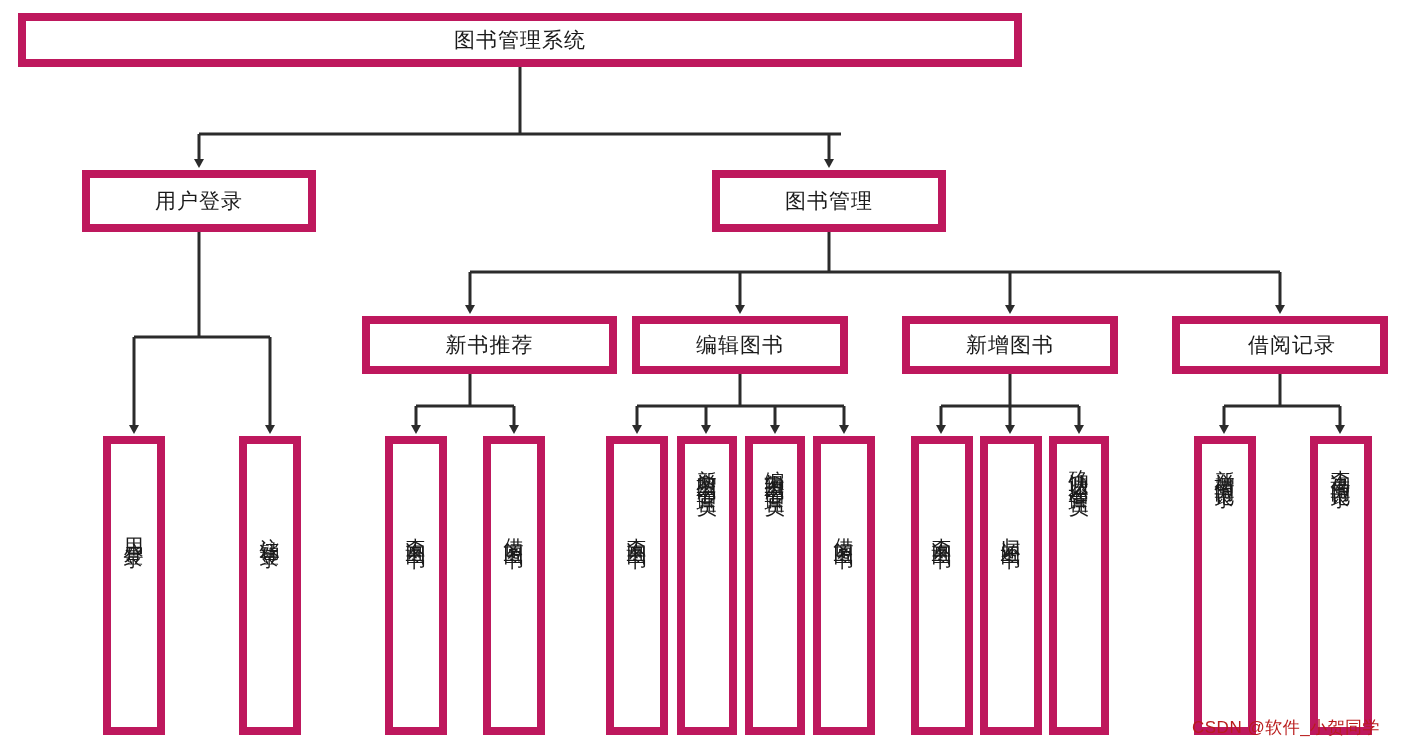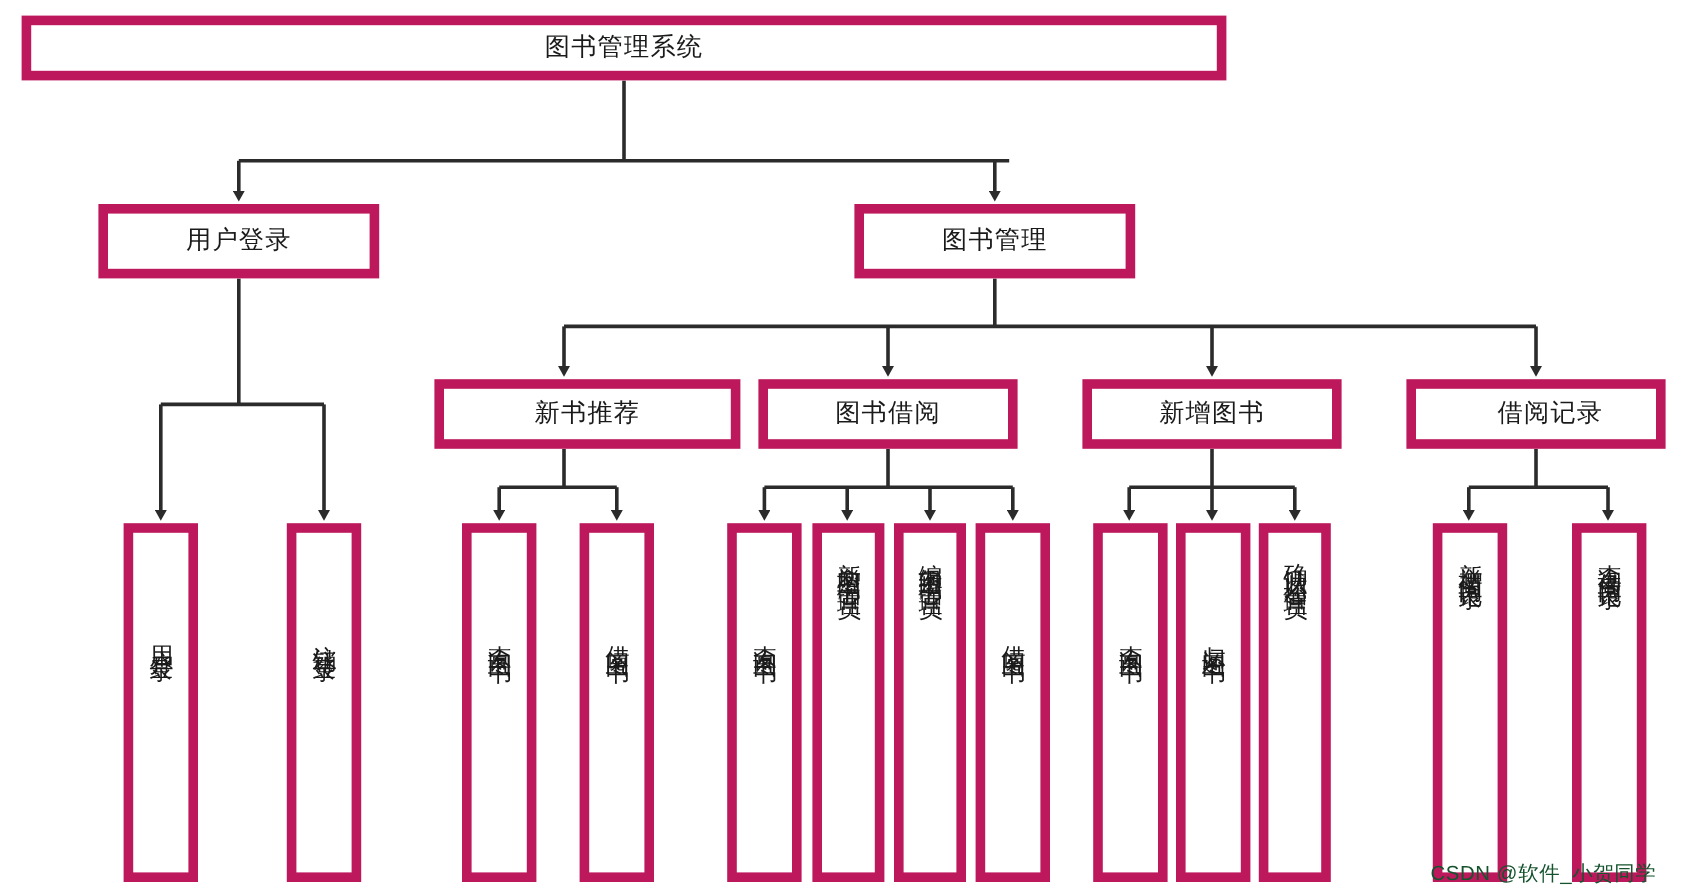--- a/index.html
+++ b/index.html
@@ -59,21 +59,21 @@
   }
   .node.leaf.align-mid .node-label {
     margin-top: 78px;
   }
   .node.leaf.align-top .node-label {
     margin-top: 10px;
   }
   .watermark {
     position: absolute;
     font-size: 17px;
-    color: #14532d;
+    color: #b91c1c;
     white-space: nowrap;
     letter-spacing: 0.5px;
   }
 </style>
 </head>
 <body>
 
 <div id="canvas">
 
   <svg class="edges" viewBox="0 0 1405 747" xmlns="http://www.w3.org/2000/svg">
@@ -135,21 +135,21 @@
     <span class="node-label">用户登录</span>
   </div>
   <div class="node" style="left:712px; top:170px; width:234px; height:62px;">
     <span class="node-label">图书管理</span>
   </div>
 
   <div class="node" style="left:362px; top:316px; width:255px; height:58px;">
     <span class="node-label">新书推荐</span>
   </div>
   <div class="node" style="left:632px; top:316px; width:216px; height:58px;">
-    <span class="node-label">图书借阅</span>
+    <span class="node-label">编辑图书</span>
   </div>
   <div class="node" style="left:902px; top:316px; width:216px; height:58px;">
     <span class="node-label">新增图书</span>
   </div>
   <div class="node" style="left:1172px; top:316px; width:216px; height:58px;padding-left:24px;">
     <span class="node-label">借阅记录</span>
   </div>
 
   <div class="node leaf align-mid" style="left:103px; top:436px; width:62px; height:299px;">
     <span class="node-label">用户登录</span>

